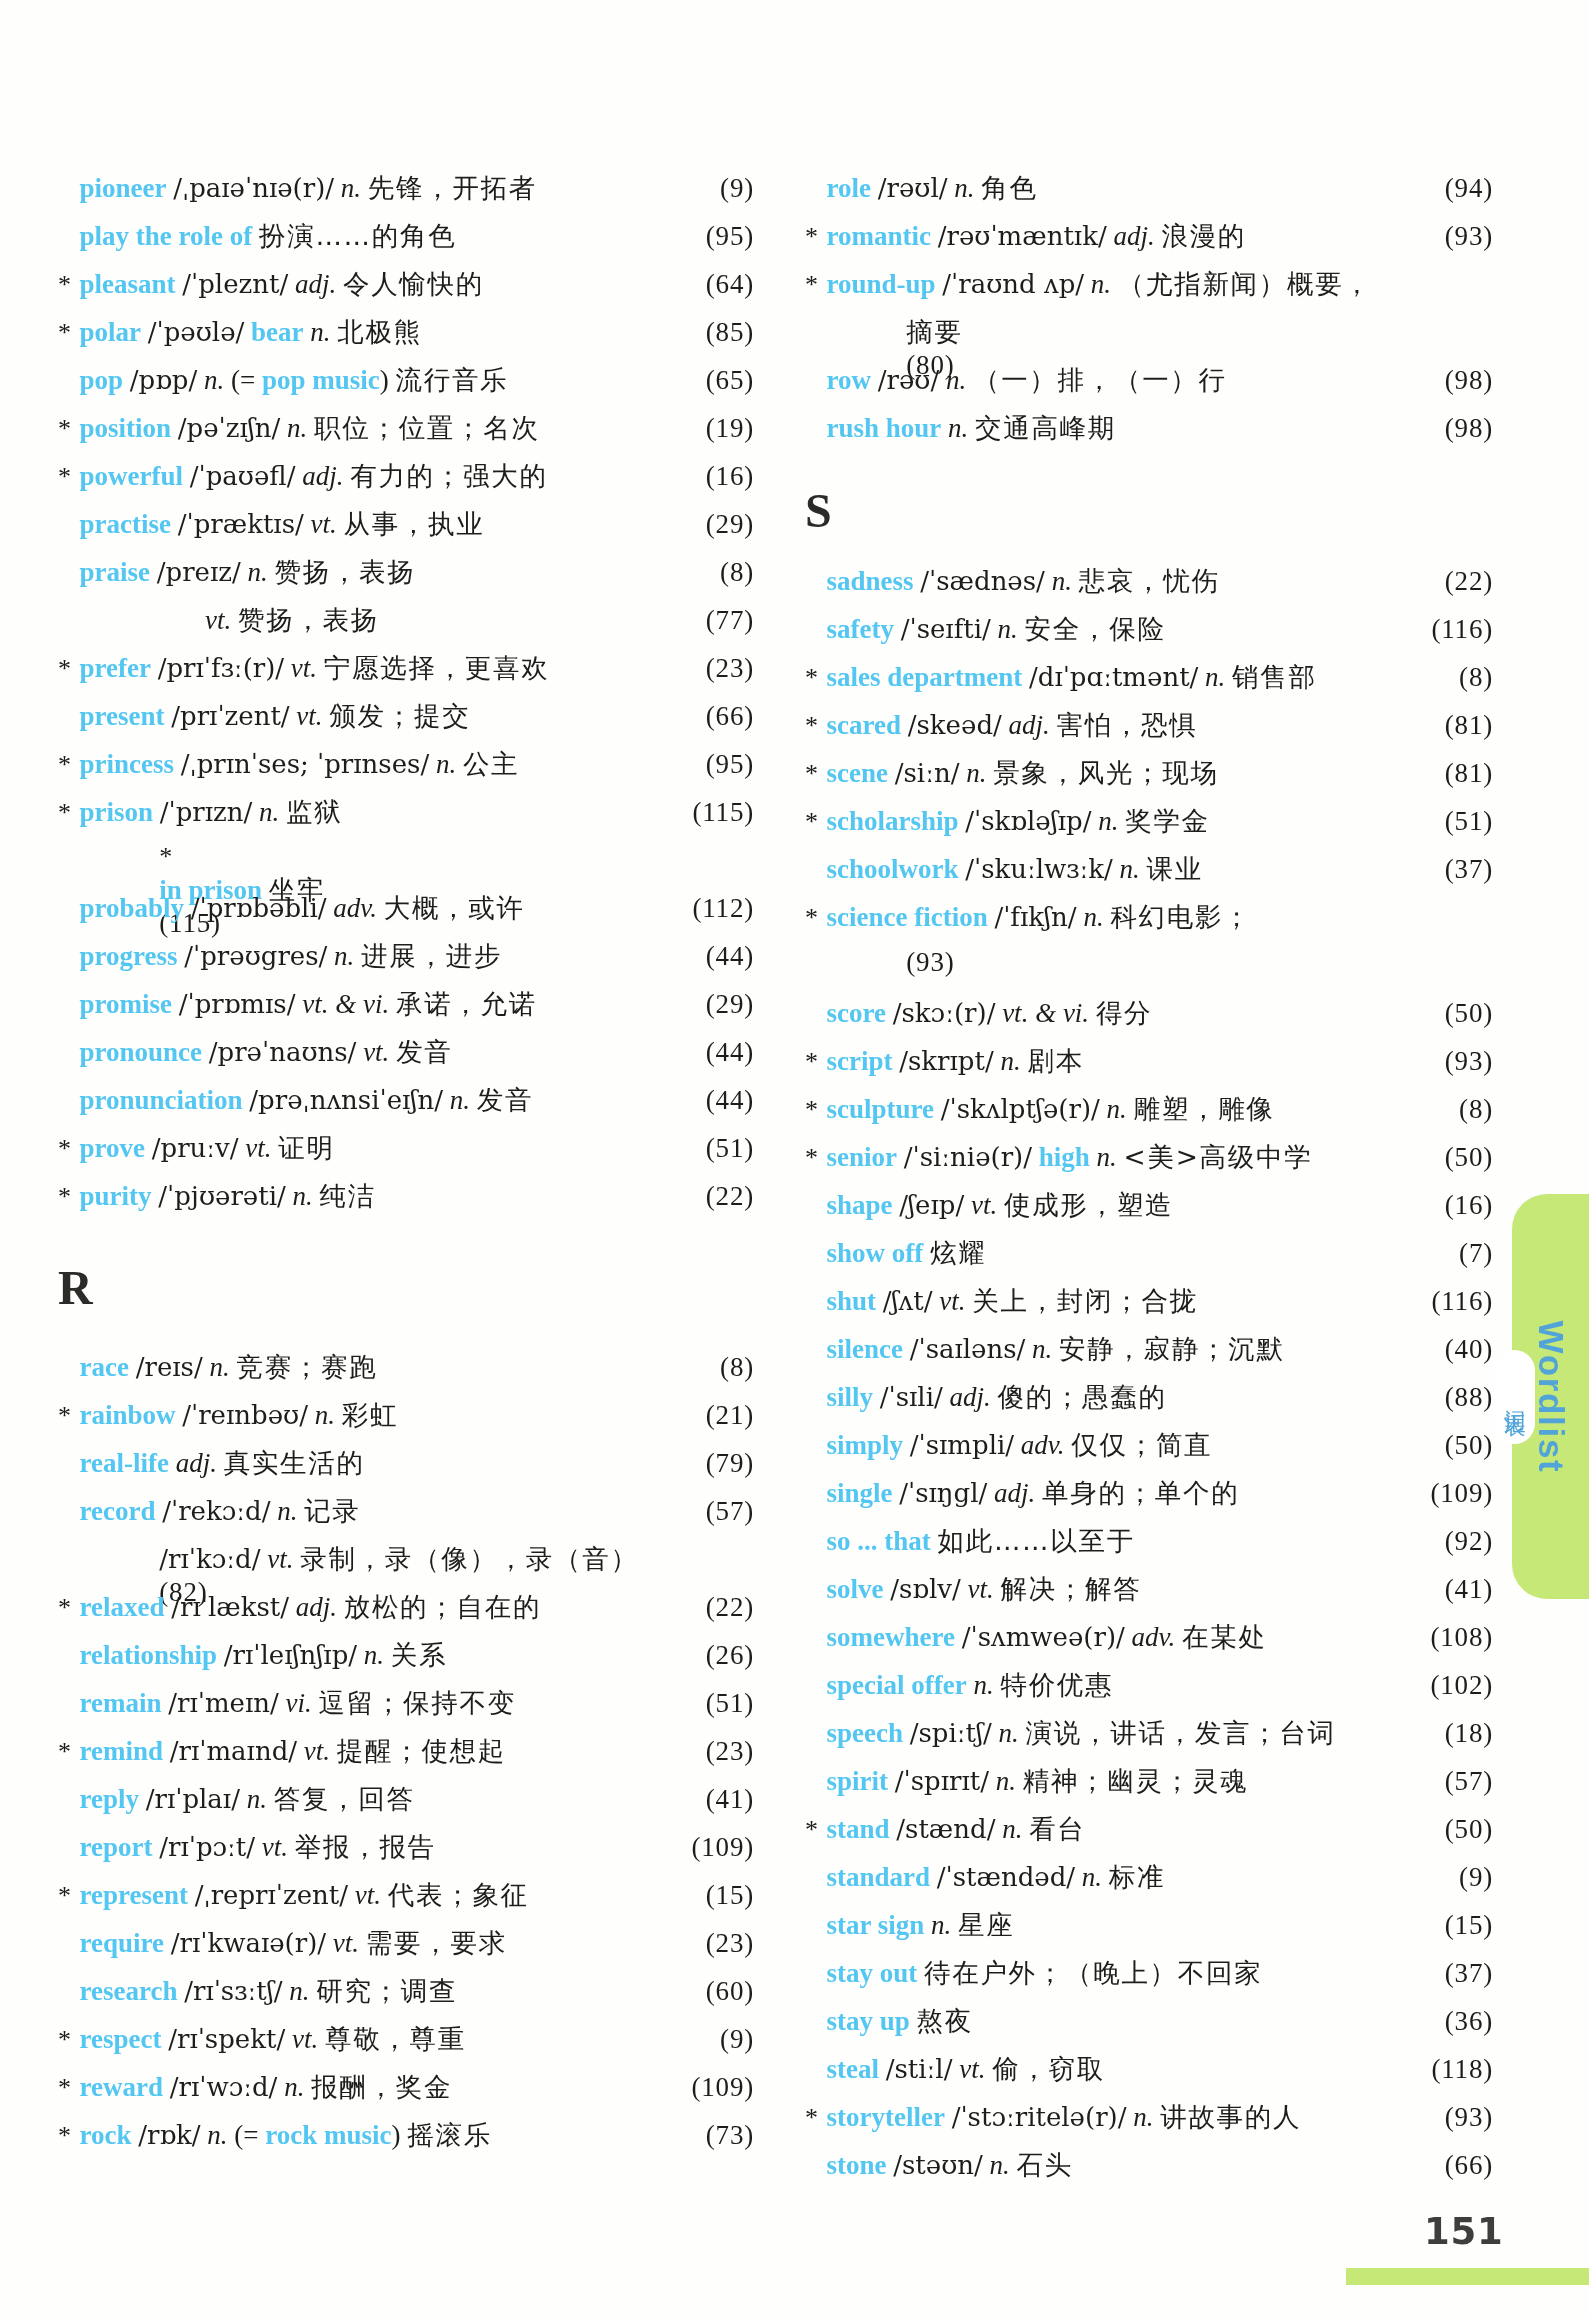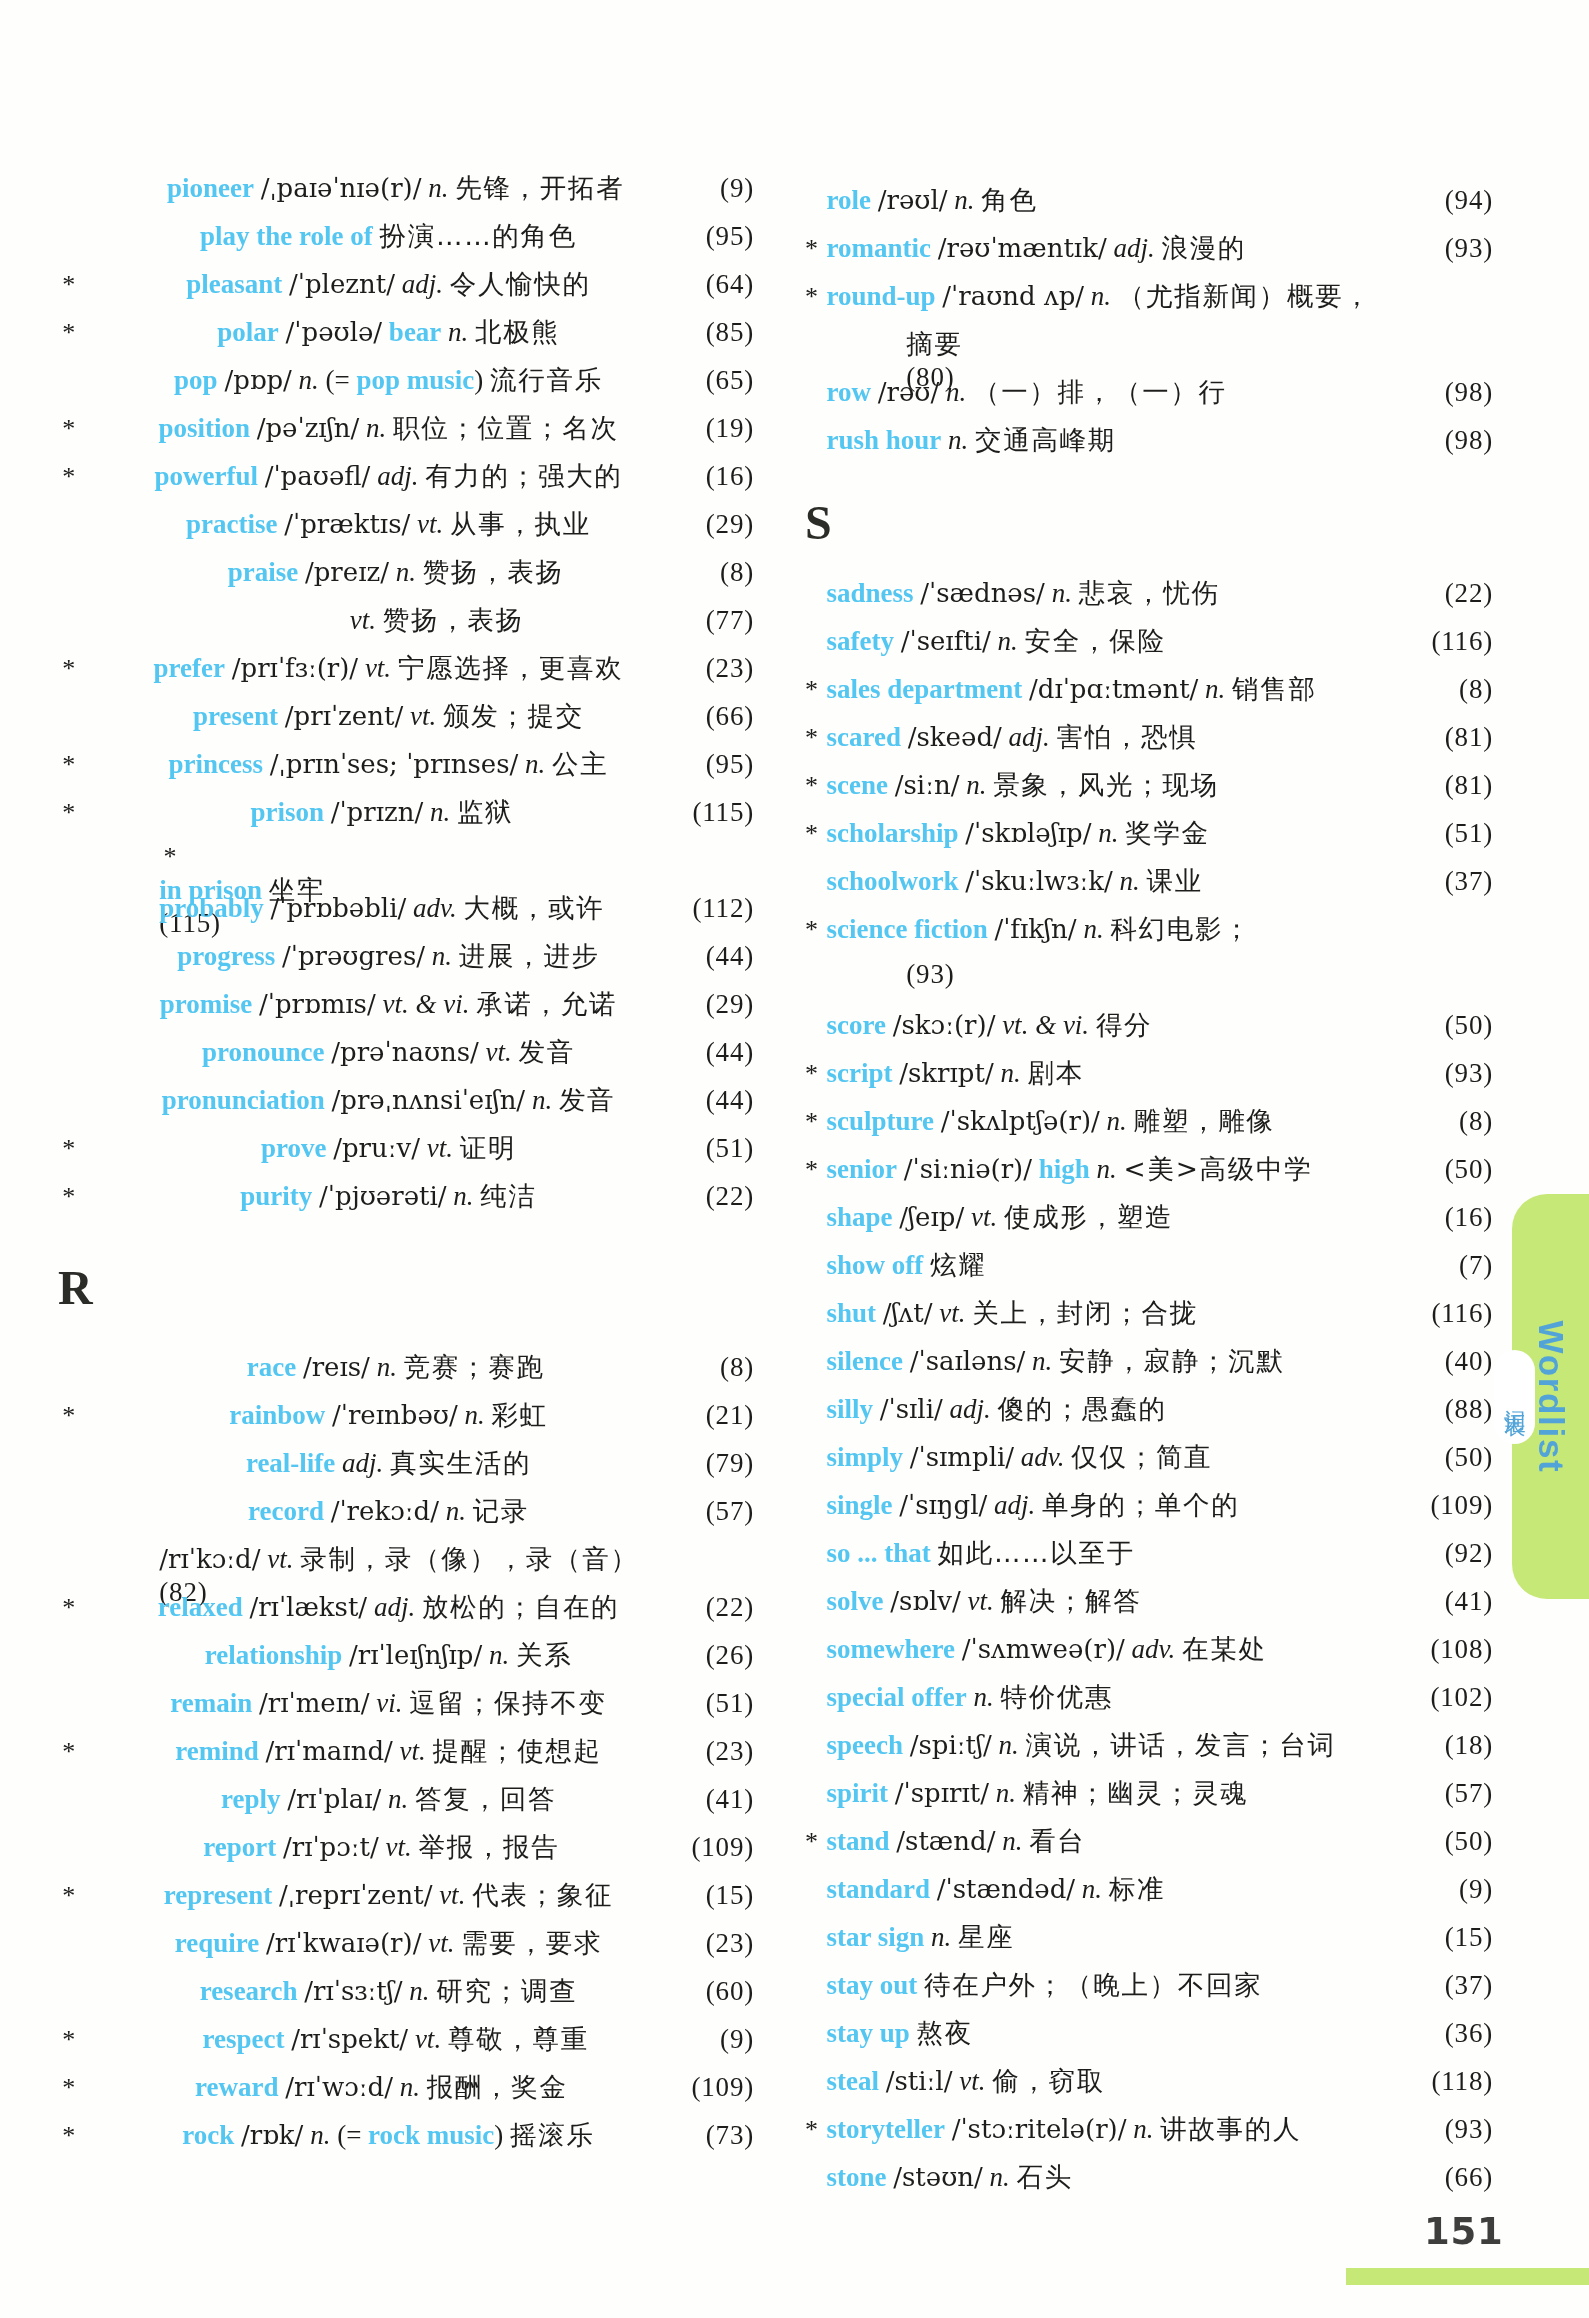--- a/index.html
+++ b/index.html
@@ -3,22 +3,22 @@
 <meta charset="utf-8">
 <style>
   html,body{margin:0;padding:0;}
   body{
     width:1590px;height:2319px;position:relative;
     background:#fefefd;
     font-family:"Liberation Serif","DejaVu Serif",serif;
     color:var(--ink,#1d1d1b);
   }
   .col{position:absolute;}
-  .col-left{left:58px;top:170px;width:696px;text-align:center;}
-  .col-right{left:805px;top:170px;width:688px;margin-top:12px;}
+  .col-left{left:58px;top:170px;width:696px;}
+  .col-right{left:805px;top:170px;width:688px;}
   .line{
     display:flex;align-items:baseline;height:48px;
     padding-left:21.5px;box-sizing:border-box;
   }
   .line.ind1{padding-left:93px;flex-direction:column;}
   .line.ind2{padding-left:147px;gap:29px;}
   .star{flex:none;width:21.5px;margin-left:-21.5px;font-size:26px;color:var(--ink,#1d1d1b);}
   .content{flex:1 1 auto;white-space:nowrap;font-size:27px;}
   .pagenum{flex:none;margin-left:8.3px;font-size:27px;letter-spacing:0.8px;}
   .pt-w{color:var(--headword,#53c6f1);font-weight:bold;font-family:"Liberation Serif",serif;}

